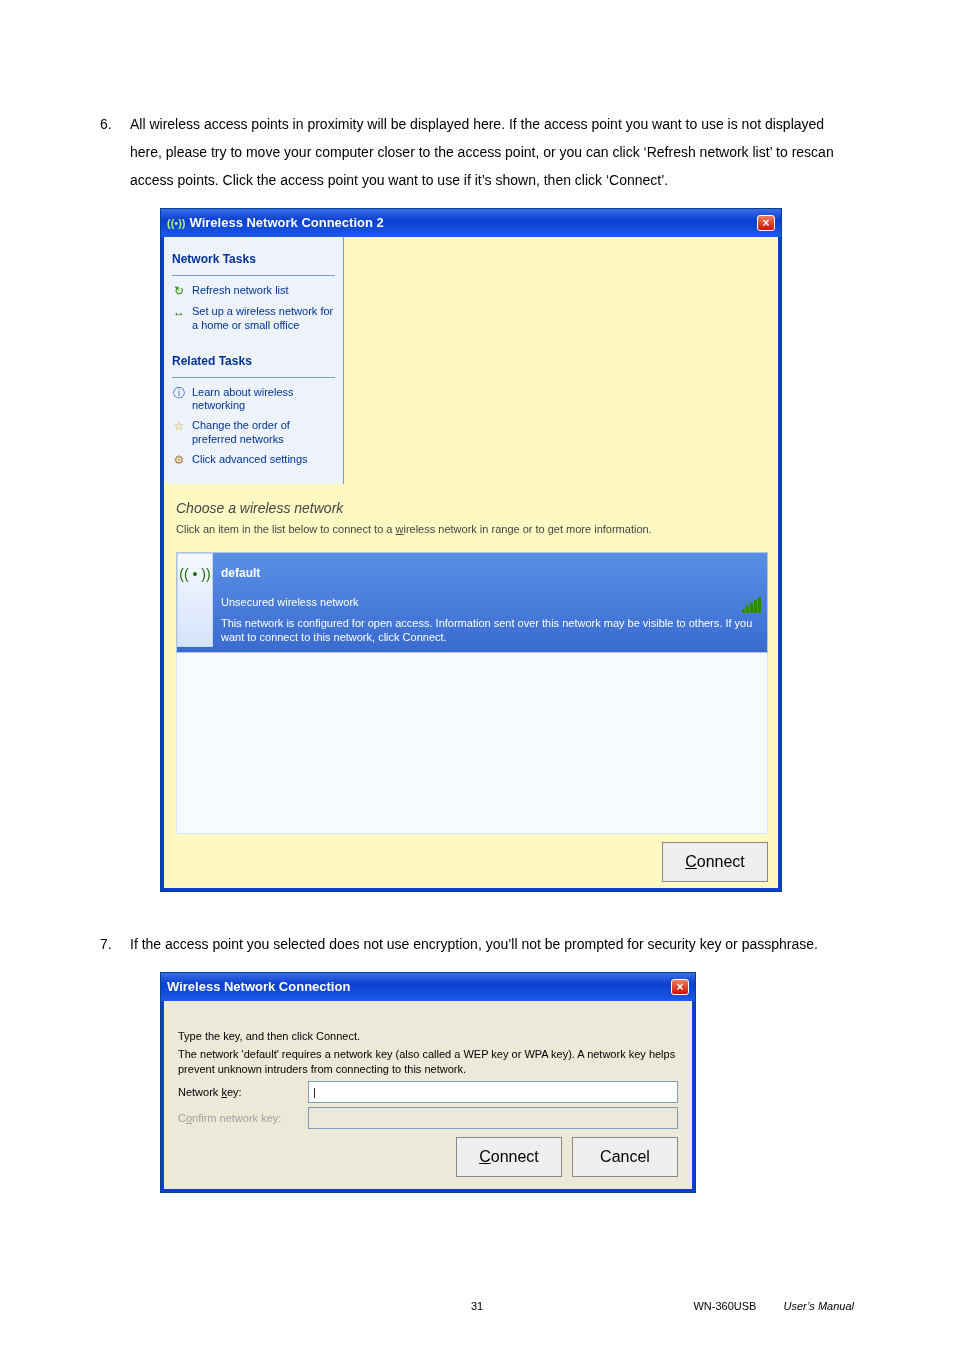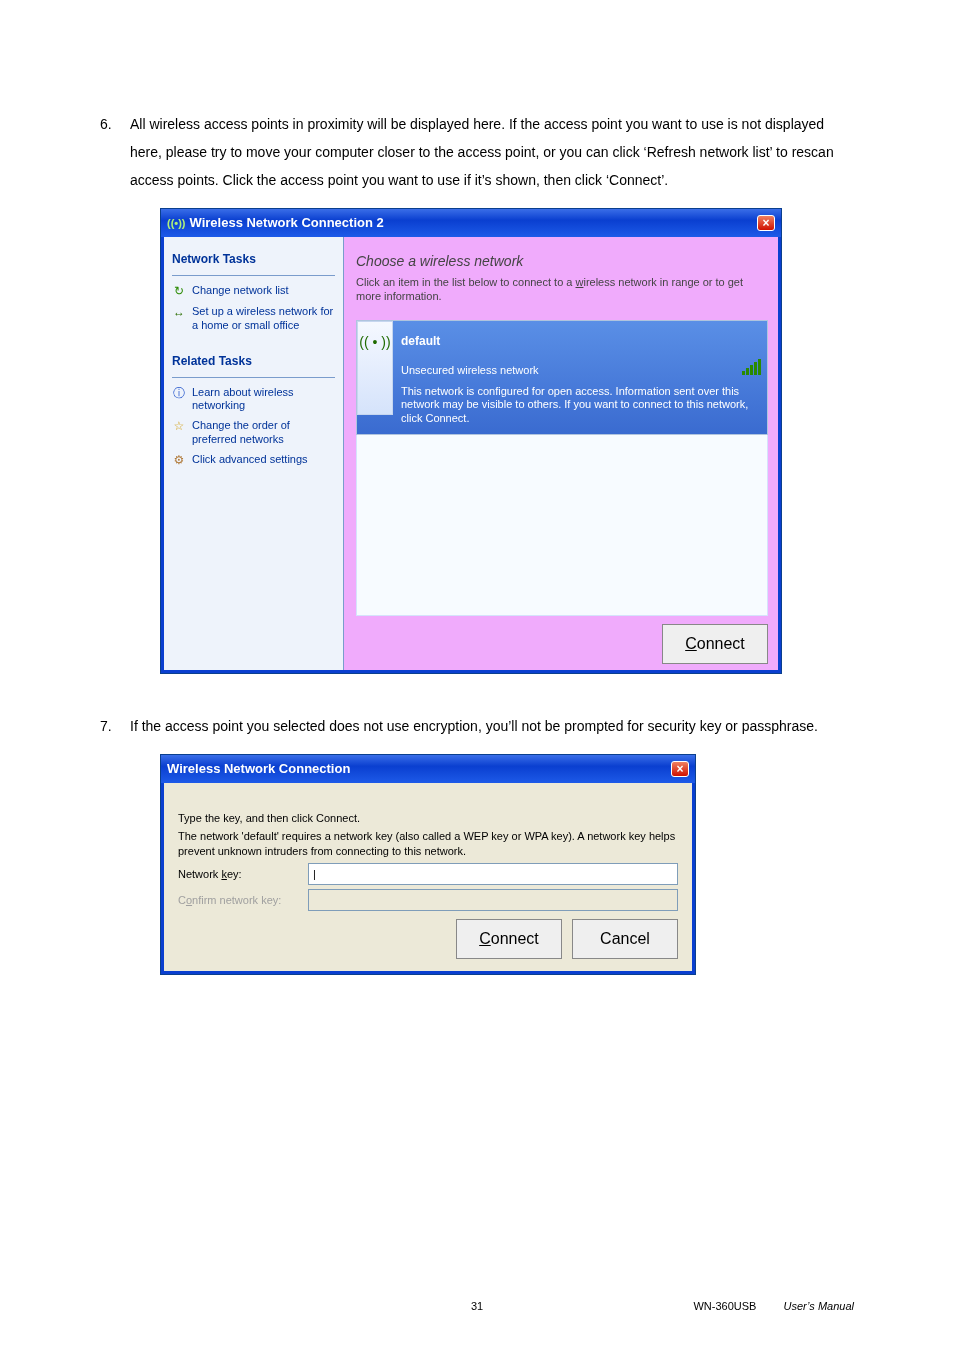--- a/index.html
+++ b/index.html
@@ -67,23 +67,24 @@
     background: linear-gradient(#f08060, #d01000);
     color: #fff;
     font-weight: bold;
     font-size: 12px;
     text-align: center;
     line-height: 14px;
     box-sizing: border-box;
   }
   .dlg-body {
     display: flex;
-    background: #f0abfc;
+    background: #fef9c3;
     border: 3px solid #0a3fd0;
     border-top: none;
+    flex-direction: column;
   }
   .sidebar {
     width: 180px;
     flex: none;
     background: #eef3fb;
     padding: 10px 8px;
     box-sizing: border-box;
     border-right: 1px solid #7a9ccc;
   }
   .side-title {
@@ -164,21 +165,21 @@
   .net-name {
     font-weight: bold;
     font-size: 12px;
     padding: 4px 0 2px 0;
   }
   .net-sec {
     font-size: 11px;
     margin-top: 4px;
     display: flex;
     justify-content: space-between;
-    align-items: flex-start;
+    align-items: flex-end;
   }
   .sig {
     display: inline-flex;
     align-items: flex-end;
     gap: 1px;
     margin-left: 6px;
   }
   .sig span {
     width: 3px;
     background: #2a8a00;
@@ -274,21 +275,21 @@
           <span class="wifi-icon">((•))</span>
           <span class="title-text">Wireless Network Connection 2</span>
           <span class="closebtn">×</span>
         </div>
         <div class="dlg-body">
           <div class="sidebar">
 
             <div class="side-title">Network Tasks</div>
             <div class="side-link">
               <span class="glyph" style="color:#2a8a00;">↻</span>
-              <span>Change network list</span>
+              <span>Refresh network list</span>
             </div>
             <div class="side-link">
               <span class="glyph" style="color:#2a6e00;">↔</span>
               <span>Set up a wireless network for a home or small office</span>
             </div>
 
             <div style="height:10px"></div>
 
             <div class="side-title">Related Tasks</div>
             <div class="side-link">

